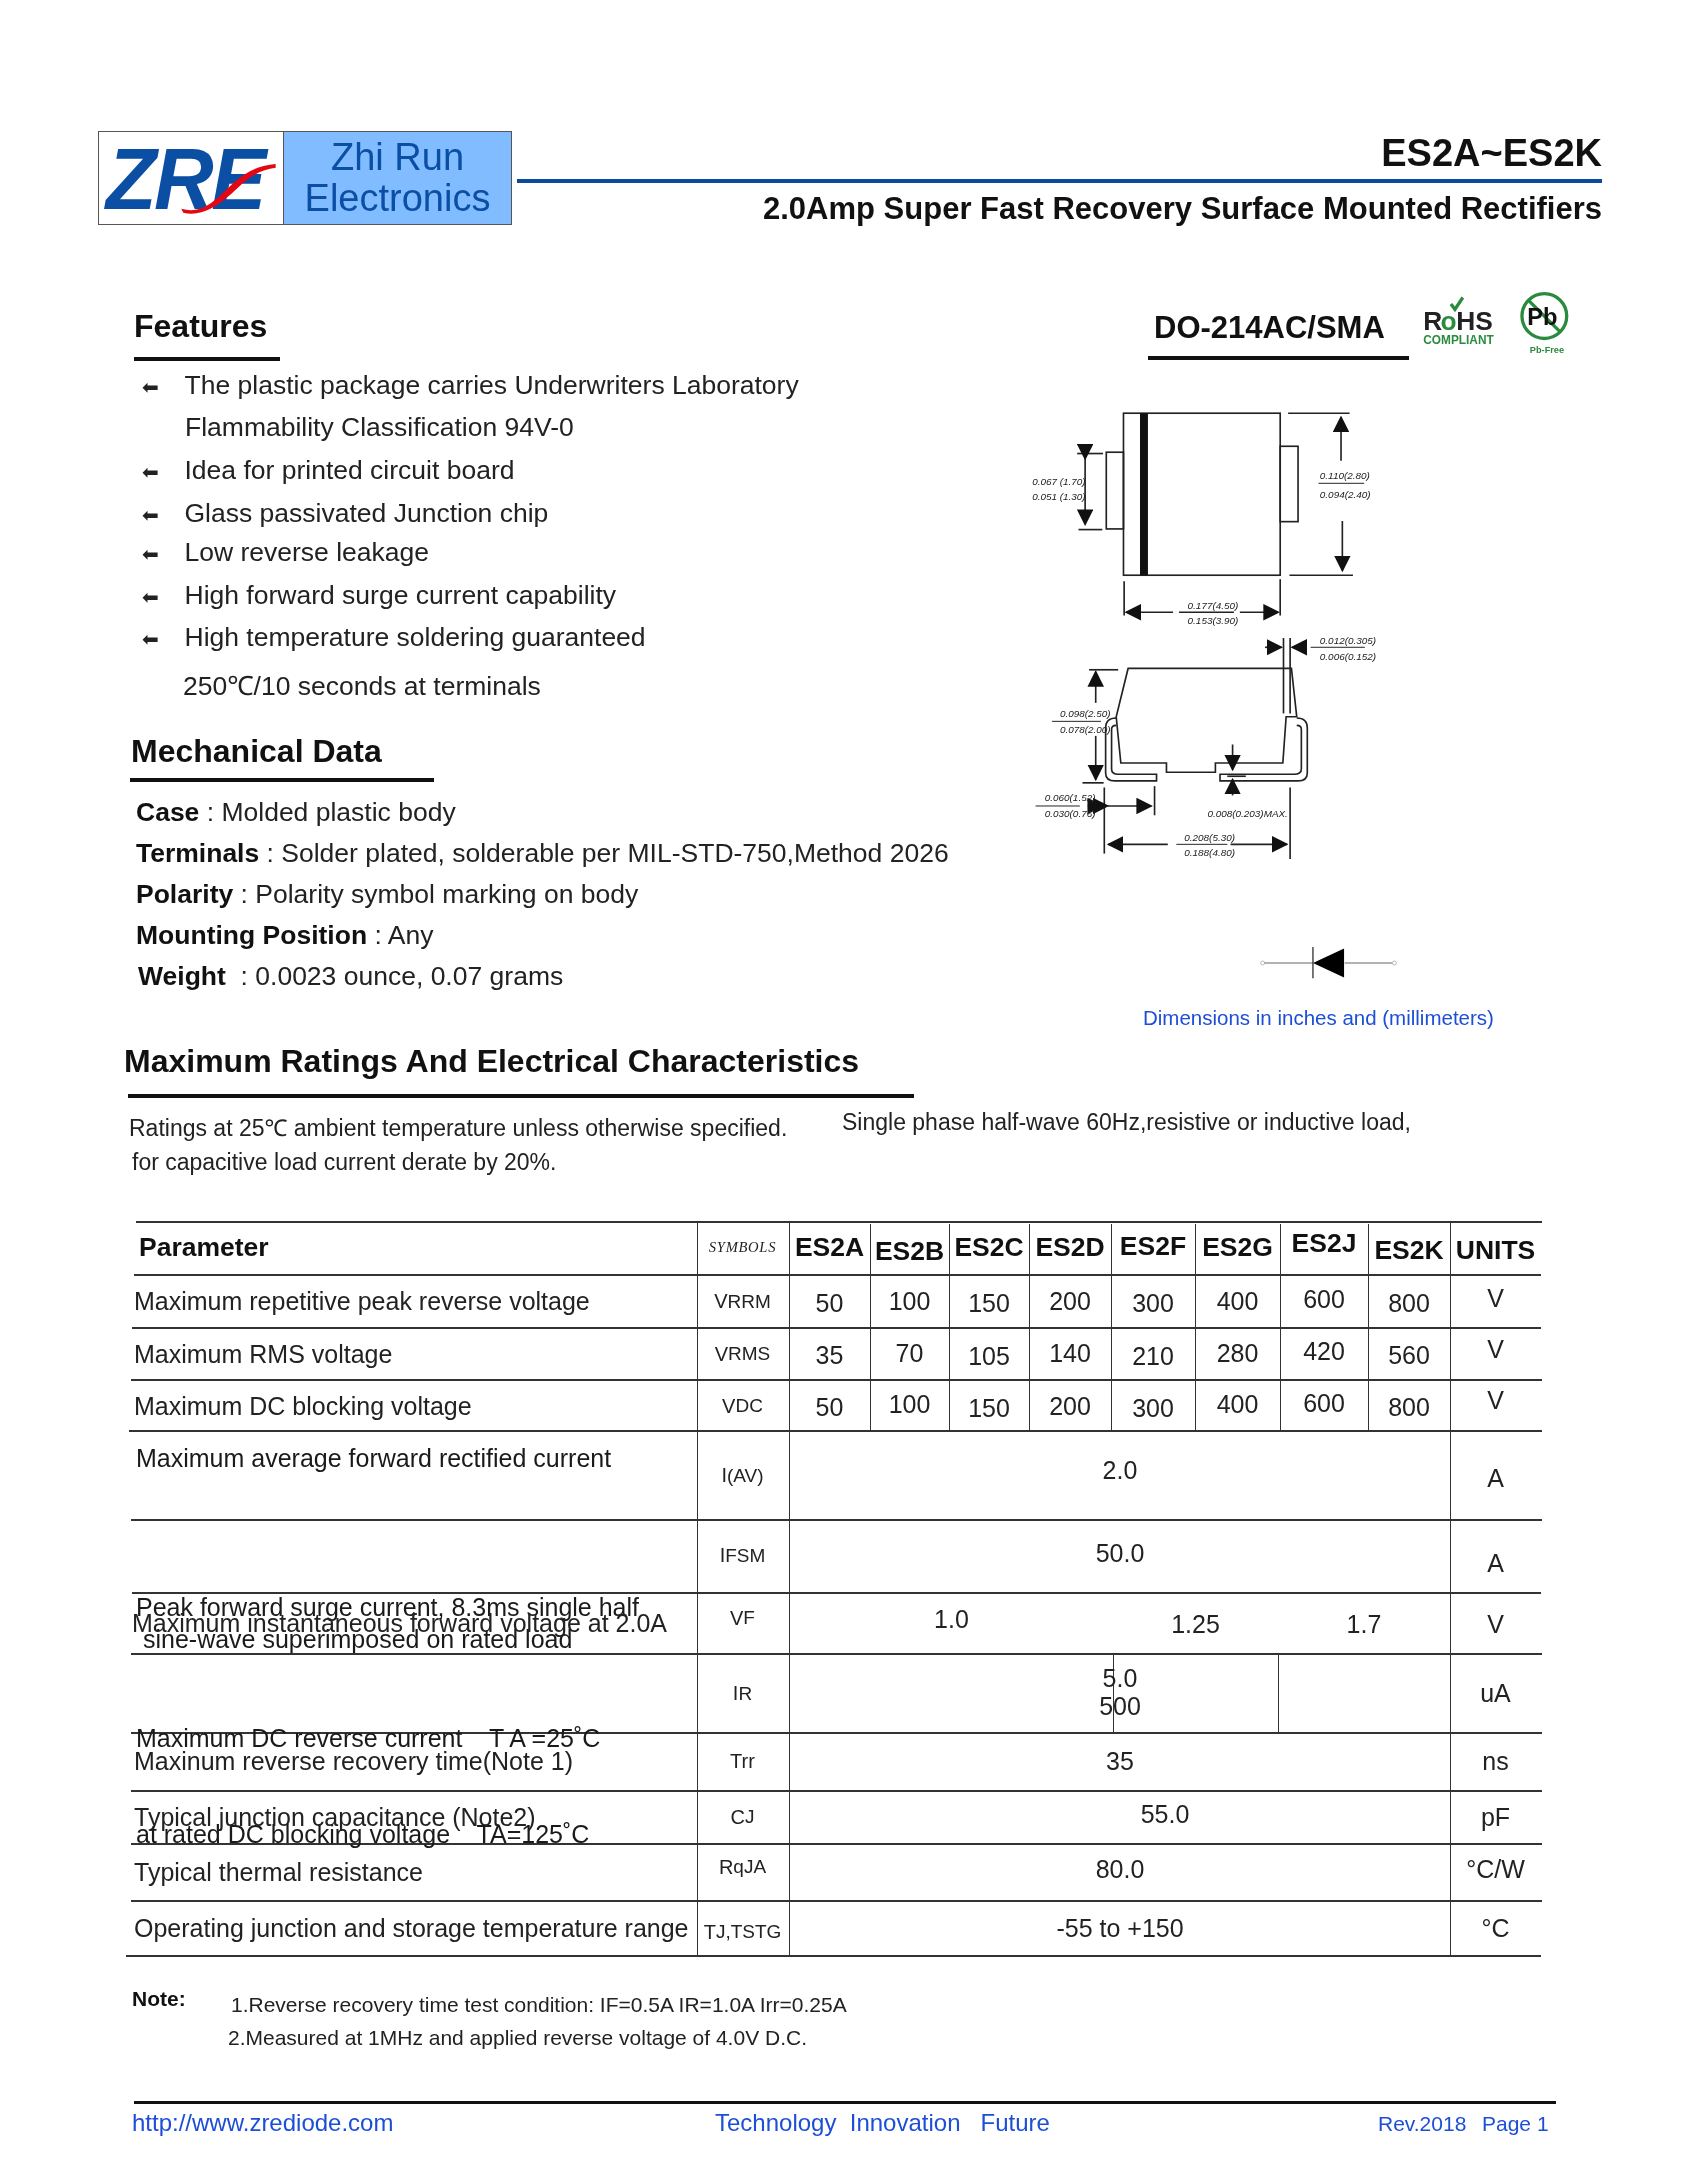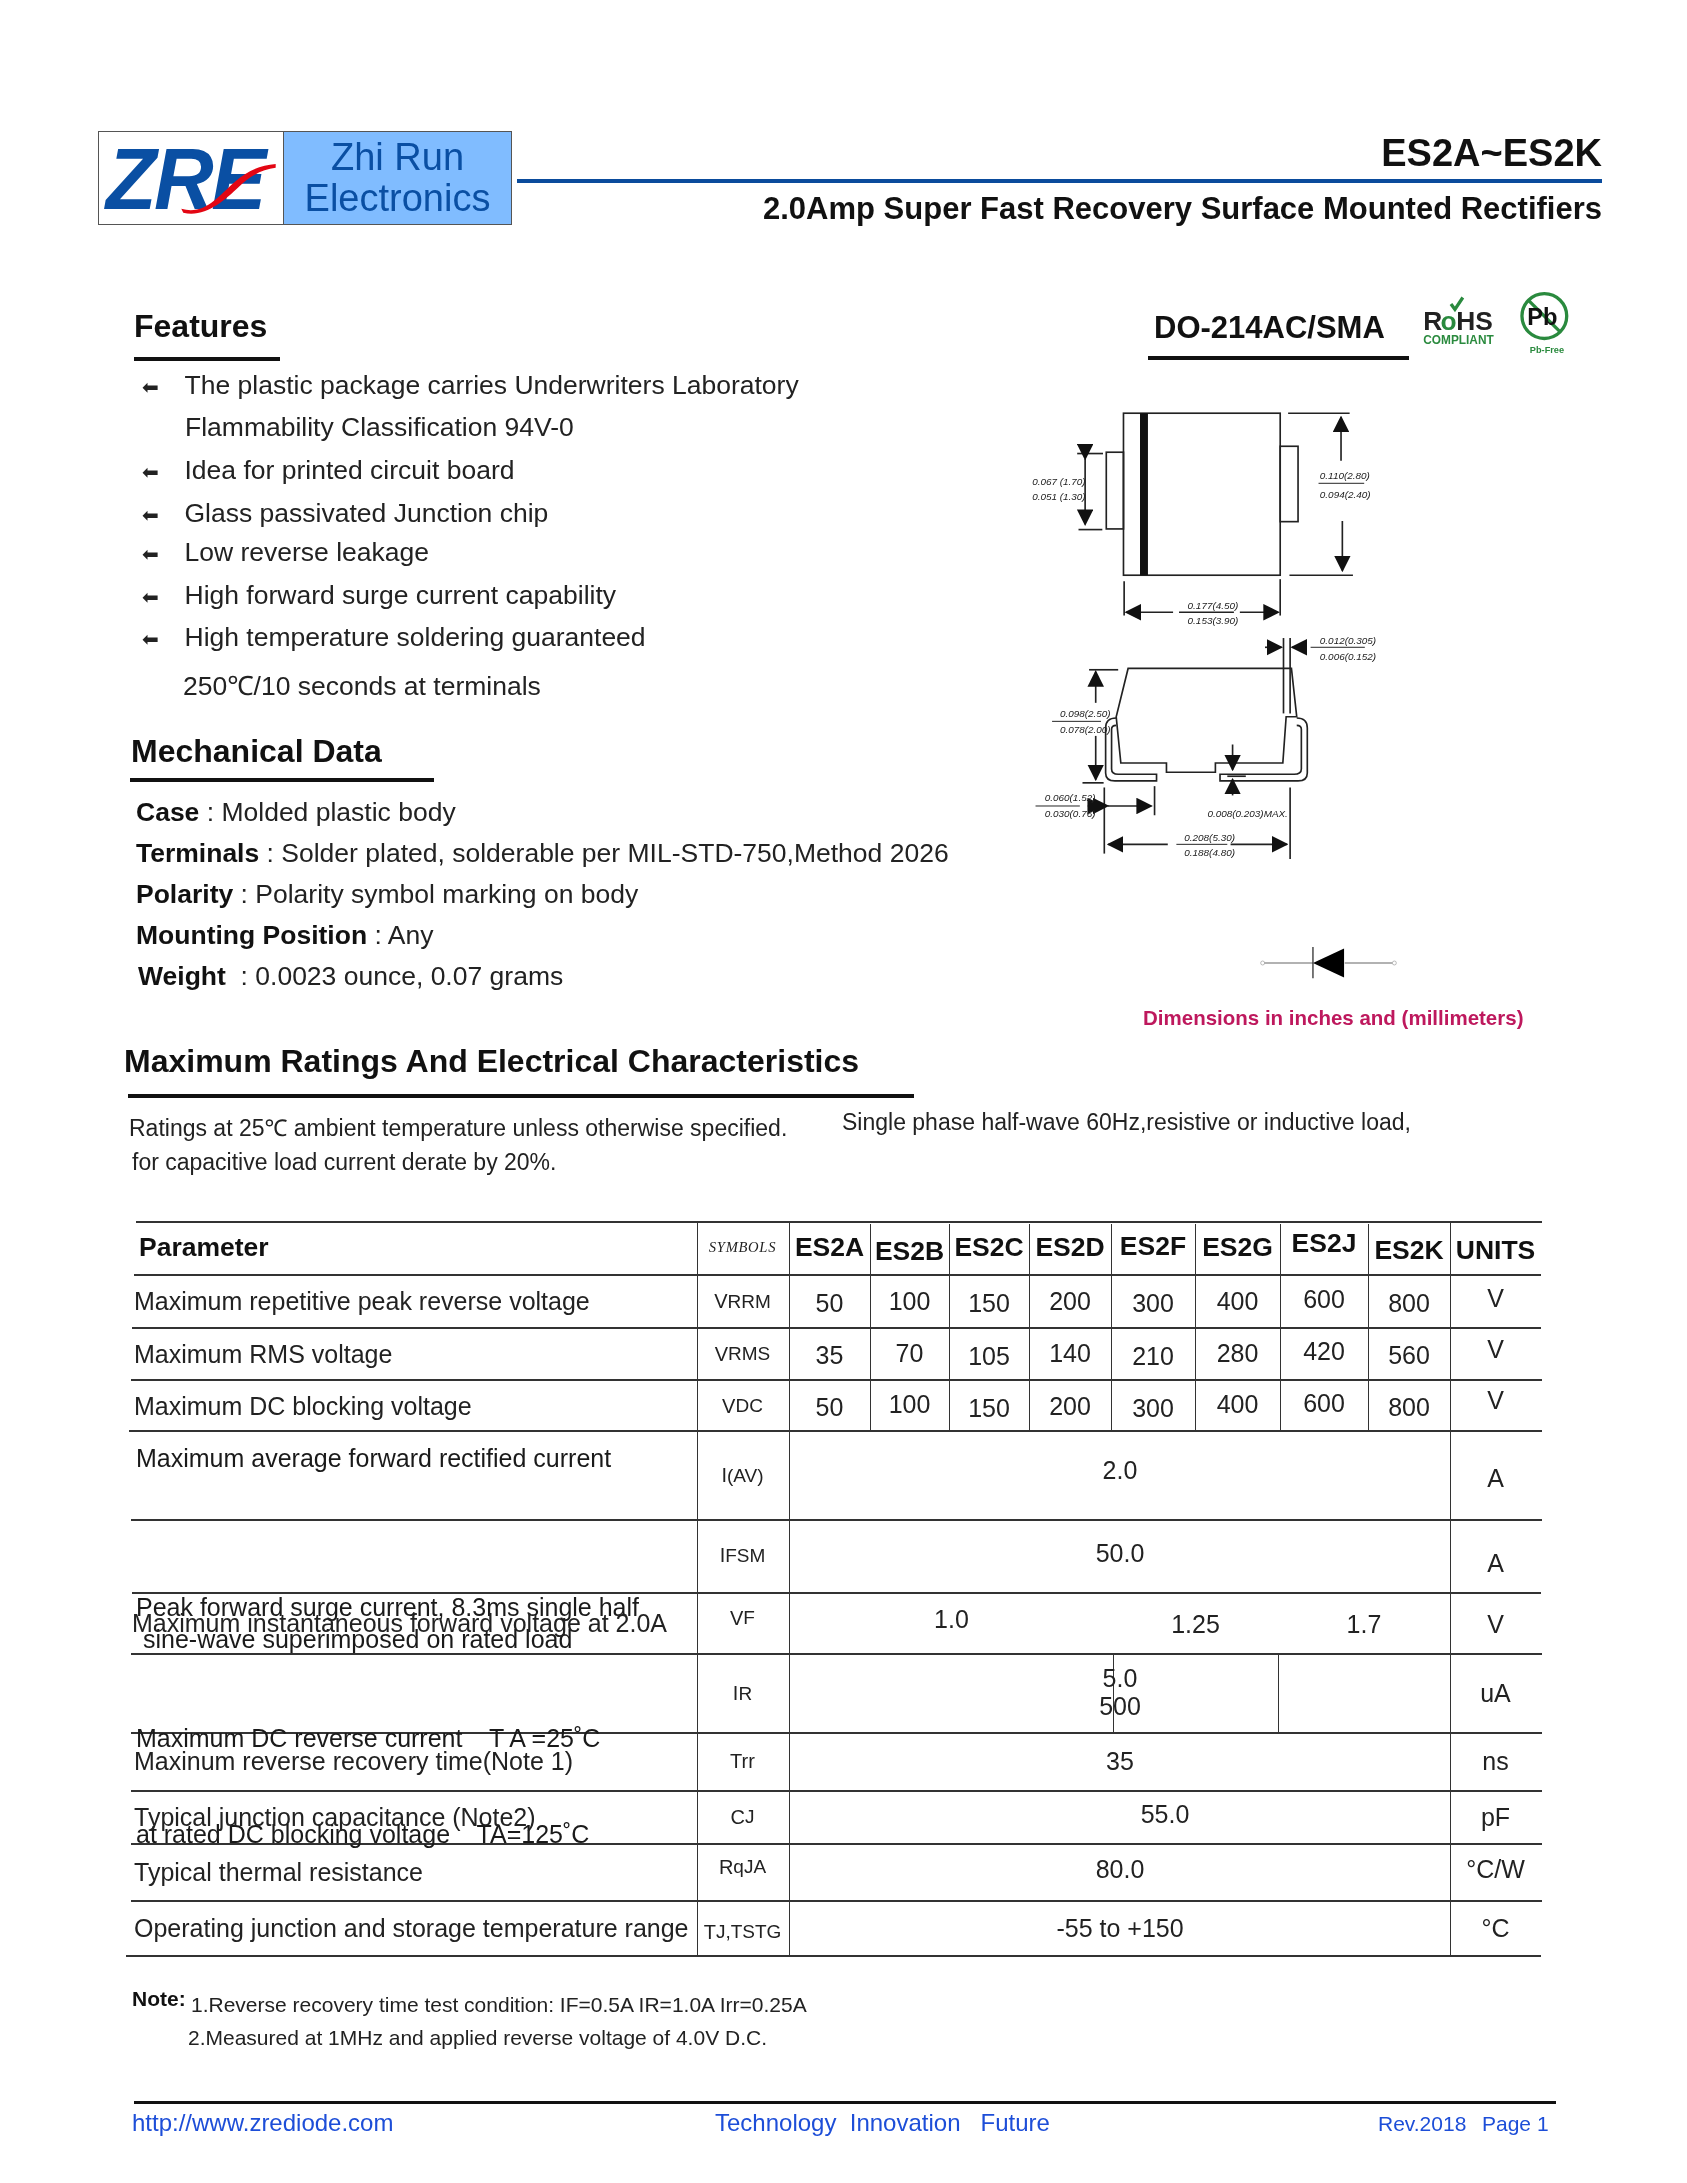--- a/index.html
+++ b/index.html
@@ -20,35 +20,35 @@
   .section-h { font-size:32px; font-weight:bold; color:#111; }
   .rule { height:4px; background:#111; }
   .feat { left:142px; font-size:26.5px; color:#222; }
   .feat .bul { display:inline-block; width:26.5px; margin-right:16px; font-size:20px; vertical-align:middle; }
   .mech { left:136px; font-size:26.5px; color:#222; }
   .mech b { font-weight:bold; color:#111; }
 
   .pkg-title { left:1154px; top:310px; font-size:31px; font-weight:bold; color:#111; }
   .rohs { left:1422px; top:296px; width:79px; height:53px; }
   .pbfree { left:1518px; top:291px; width:54px; height:66px; }
-  .dims-caption { left:1143px; top:1006px; font-size:20.5px; color:#be185d;font-weight:bold; }
+  .dims-caption { left:1143px; top:1006px; font-size:20.5px; color:#1d4ed8; }
 
   .ratings-note { font-size:23px; color:#222; }
 
   
   .tbl-line-h { position:absolute; height:2px; background:#333; }
   .tbl-line-v { position:absolute; width:1.3px; background:#333; }
   .cell { position:absolute; display:flex; align-items:center; justify-content:center; text-align:center; font-size:25px; color:#222; }
   .cell.left { justify-content:flex-start; text-align:left; padding-left:0; }
   .hdr { font-weight:bold; font-size:26.5px; color:#111; }
   .sym { font-size:20px; }
   .sym sub { font-size:19px; vertical-align:baseline; font-weight:normal; }
   .symbols-h { font-family:"Liberation Serif", serif; font-style:italic; font-size:14.6px; letter-spacing:0.7px; }
 
-  .note { font-size:21px; color:#222; }
+  .note { font-size:21px; color:#222;margin-left:40px; }
   .footer-rule { left:134px; top:2101px; width:1422px; height:2.6px; background:#111; }
   .footer { top:2109px; font-size:24px; color:#1d4ed8; }
 </style>
 </head>
 <body>
 
 <div class="abs logo">
   <div class="logo-left">
     <span class="logo-zre">ZRE</span>
     <svg style="position:absolute;left:79px;top:25px" width="99" height="60" viewBox="0 0 150 90">

